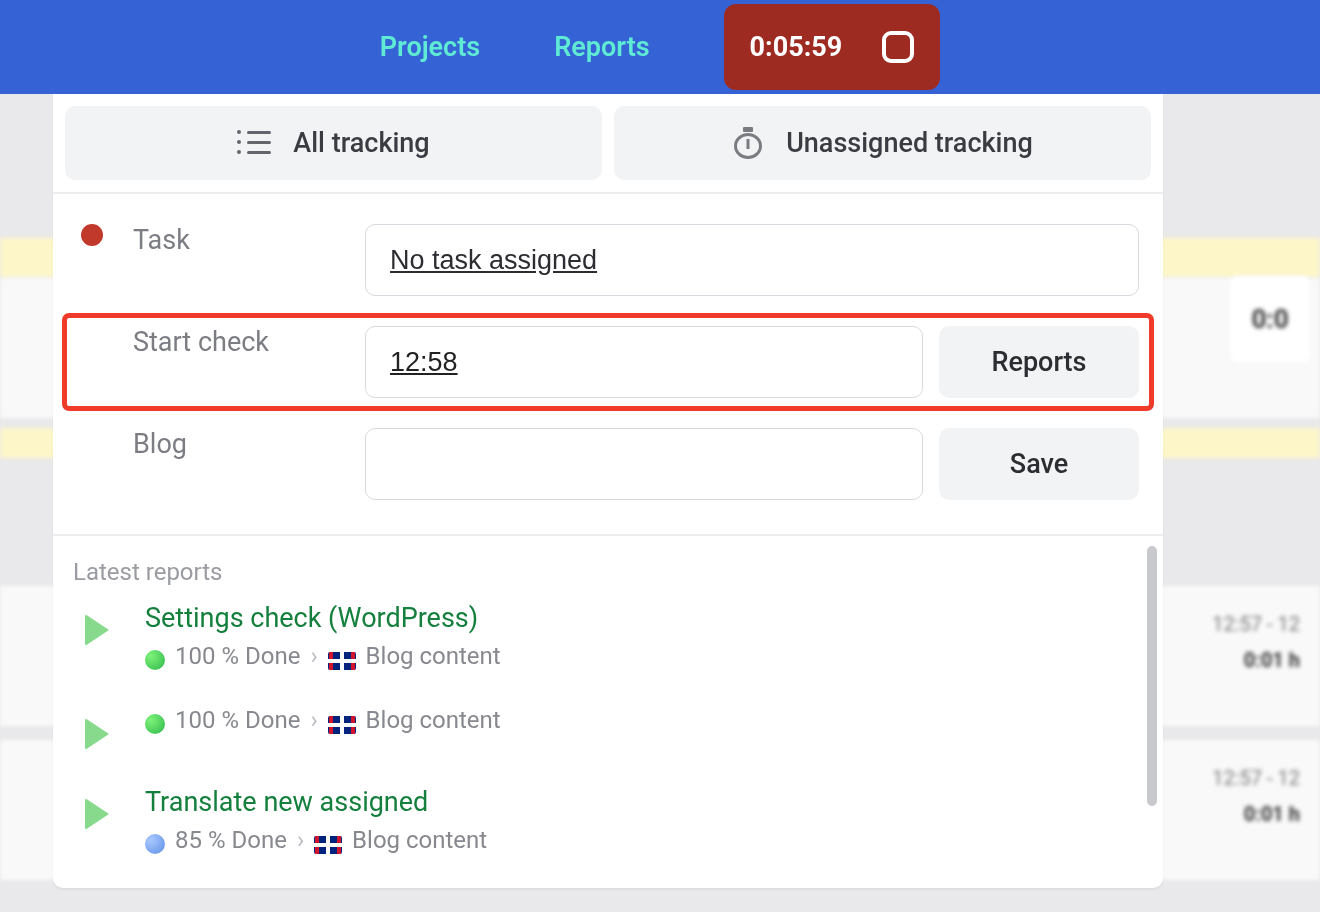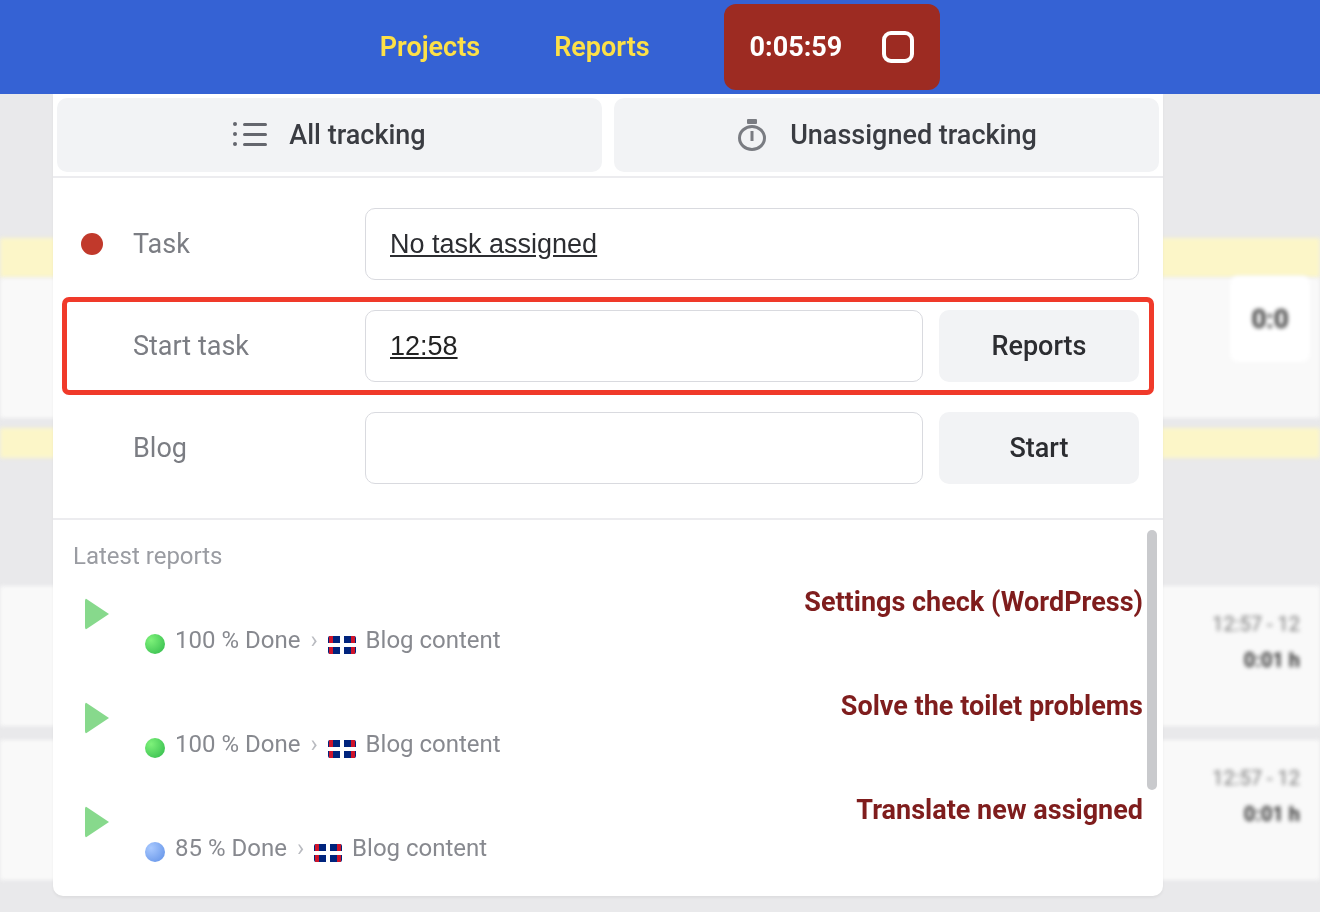--- a/index.html
+++ b/index.html
@@ -17,21 +17,21 @@
     background: #3562d4;
     height: 94px;
     display: flex;
     align-items: center;
     justify-content: center;
     gap: 74px;
     position: relative;
     z-index: 2;
   }
   .topbar-link {
-    color: #fde047;
+    color: #5eead4;
     font-size: 27px;
     font-weight: 600;
     cursor: pointer;
   }
   .timer-pill {
     display: flex;
     align-items: center;
     background: #9d2b22;
     border-radius: 12px;
     height: 86px;
@@ -107,21 +107,21 @@
     margin-left: 53px;
     margin-top: 0;
     border-bottom-left-radius: 10px;
     border-bottom-right-radius: 10px;
     box-shadow: 0 2px 3px rgba(0,0,0,0.05);
   }
 
   .tabs-row {
     display: flex;
     gap: 12px;
-    padding: 4px;
+    padding: 12px;
     border-bottom: 2px solid #ececef;
   }
   .tab-btn {
     flex: 1;
     background: #f2f3f5;
     border-radius: 10px;
     height: 74px;
     display: flex;
     align-items: center;
     justify-content: center;
@@ -185,21 +185,20 @@
     transform:translateX(-50%);
     border-radius:1px;
   }
 
   .form-area {
     padding: 30px 24px 34px 24px;
     border-bottom: 2px solid #ececef;
   }
   .form-row {
     display: flex;
-    align-items: center;
     margin-bottom: 20px;
     min-height: 72px;
   }
   .form-row:last-child { margin-bottom: 0; }
 
   .status-dot {
     width: 22px;
     height: 22px;
     background: #c1392b;
     border-radius: 50%;
@@ -278,24 +277,23 @@
     height: 0;
     border-top: 16px solid transparent;
     border-bottom: 16px solid transparent;
     border-left: 24px solid #87d98c;
     margin-top: 12px;
     border-radius: 3px;
   }
   .report-body { flex:1; }
   .report-title {
     font-size: 27px;
-    font-weight: 700;
-    color: #7f1d1d;
+    font-weight: 400;
+    color: #15803d;
     margin-bottom: 8px;
-    text-align: right;
   }
   .report-meta {
     display:flex;
     align-items:flex-end;
     gap: 10px;
     font-size: 24px;
     color: #87898f;
   }
   .meta-status-dot {
     width: 20px;
@@ -397,30 +395,30 @@
   <div class="form-area">
 
     <div class="form-row">
       <div class="status-dot"></div>
       <div class="field-label">Task</div>
       <input class="text-input readonly" value="No task assigned" style="">
     </div>
 
     <div class="form-row highlight-row">
       <div class="row-indent"></div>
-      <div class="field-label">Start task</div>
+      <div class="field-label">Start check</div>
       <input class="text-input" value="12:58" style="">
       <div class="side-btn">Reports</div>
     </div>
 
     <div class="form-row">
       <div class="row-indent"></div>
       <div class="field-label">Blog</div>
       <input class="text-input" value="" style="">
-      <div class="side-btn">Start</div>
+      <div class="side-btn">Save</div>
     </div>
 
   </div>
 
   <div class="reports-section">
     <div class="reports-heading">Latest reports</div>
 
     <div class="report-item">
       <div class="play-icon"></div>
       <div class="report-body">
@@ -431,21 +429,20 @@
           <span class="chev">›</span>
           <span class="flag-uk"></span>
           <span>Blog content</span>
         </div>
       </div>
     </div>
 
     <div class="report-item">
       <div class="play-icon"></div>
       <div class="report-body">
-        <div class="report-title">Solve the toilet problems</div>
         <div class="report-meta">
           <span class="meta-status-dot green-dot"></span>
           <span>100 % Done</span>
           <span class="chev">›</span>
           <span class="flag-uk"></span>
           <span>Blog content</span>
         </div>
       </div>
     </div>
 

